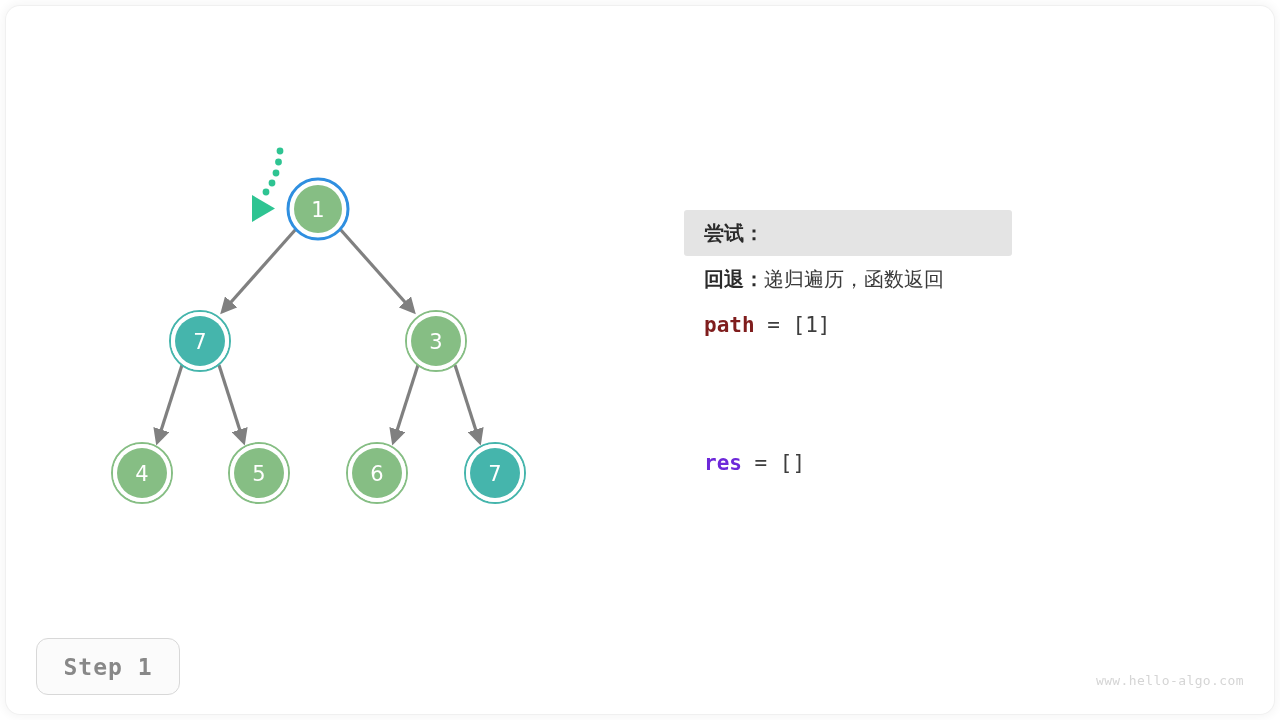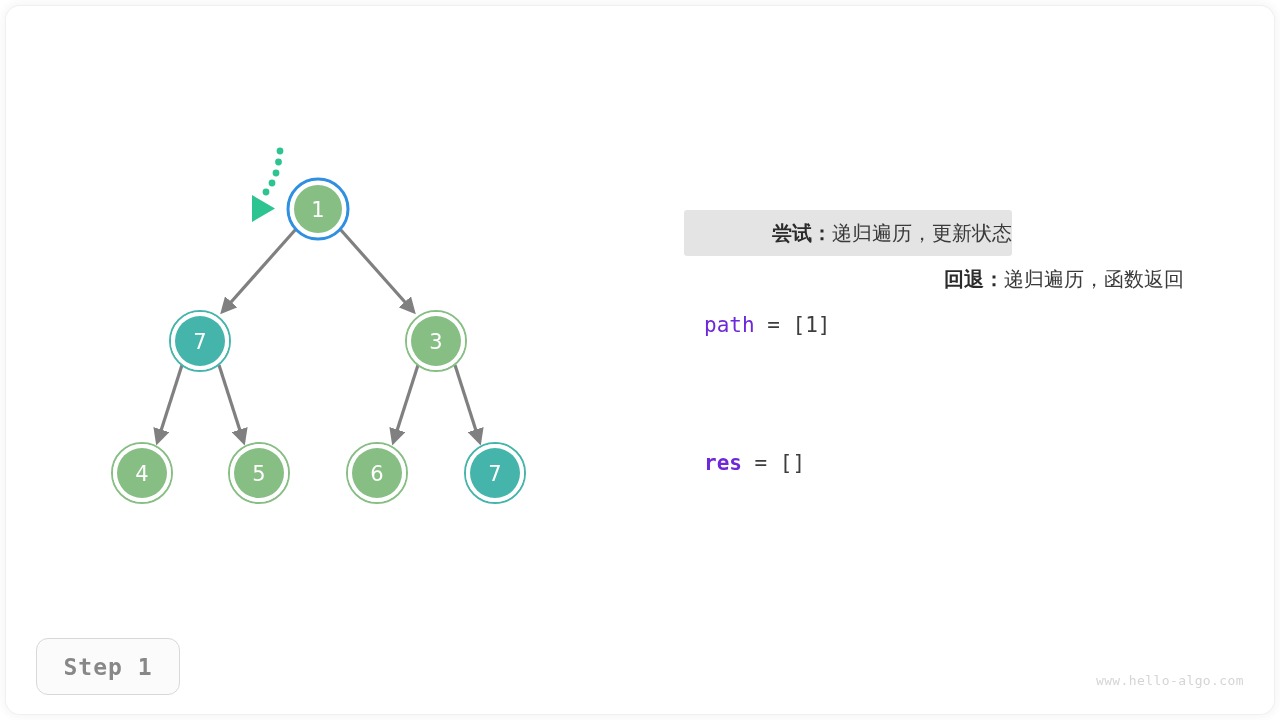--- a/index.html
+++ b/index.html
@@ -58,21 +58,20 @@
   }
   .info-line {
     height: 46px;
     display: flex;
     align-items: center;
     padding-left: 20px;
     box-sizing: border-box;
     font-size: 20px;
     color: #3a3a3a;
     white-space: pre;
-    justify-content: flex-end;
   }
   .info-line.highlight {
     background: #e4e4e4;
     border-radius: 3px;
     width: 328px;
   }
   .cn-bold {
     font-family: "DejaVu Sans", "Liberation Sans", sans-serif;
     font-weight: bold;
     color: #2b2b2b;
@@ -86,21 +85,21 @@
   .code-line {
     height: 46px;
     display: flex;
     align-items: center;
     padding-left: 20px;
     box-sizing: border-box;
     font-family: "DejaVu Sans Mono", "Liberation Mono", monospace;
     font-size: 21px;
     white-space: pre;
   }
-  .var-path { color: #6d28d9; font-weight: normal; }
+  .var-path { color: #7f1d1d; font-weight: bold; }
   .var-res  { color: #6d28d9; font-weight: bold; }
   .code-rest { color: #3d3d3d; }
 
   #res-block {
     position: absolute;
     left: 684px;
     top: 440px;
     width: 500px;
   }
 
@@ -213,21 +212,21 @@
     <g>
       <circle cx="495" cy="473" r="30" fill="none" stroke="#45b5ac" stroke-width="2"></circle>
       <circle cx="495" cy="473" r="27" fill="none" stroke="#ffffff" stroke-width="4"></circle>
       <circle cx="495" cy="473" r="25" fill="#45b5ac"></circle>
       <text class="node-label" x="495" y="474">7</text>
     </g>
   </svg>
 
   <div id="info-panel">
     <div class="info-line highlight">
-      <span class="cn-bold">尝试：</span><span class="cn-normal">递归遍历，更新状态</span>
+      <span class="cn-bold">尝试：</span>
     </div>
     <div class="info-line">
       <span class="cn-bold">回退：</span><span class="cn-normal">递归遍历，函数返回</span>
     </div>
     <div class="code-line">
       <span class="var-path">path</span><span class="code-rest"> = [1]</span>
     </div>
   </div>
 
   <div id="res-block">

